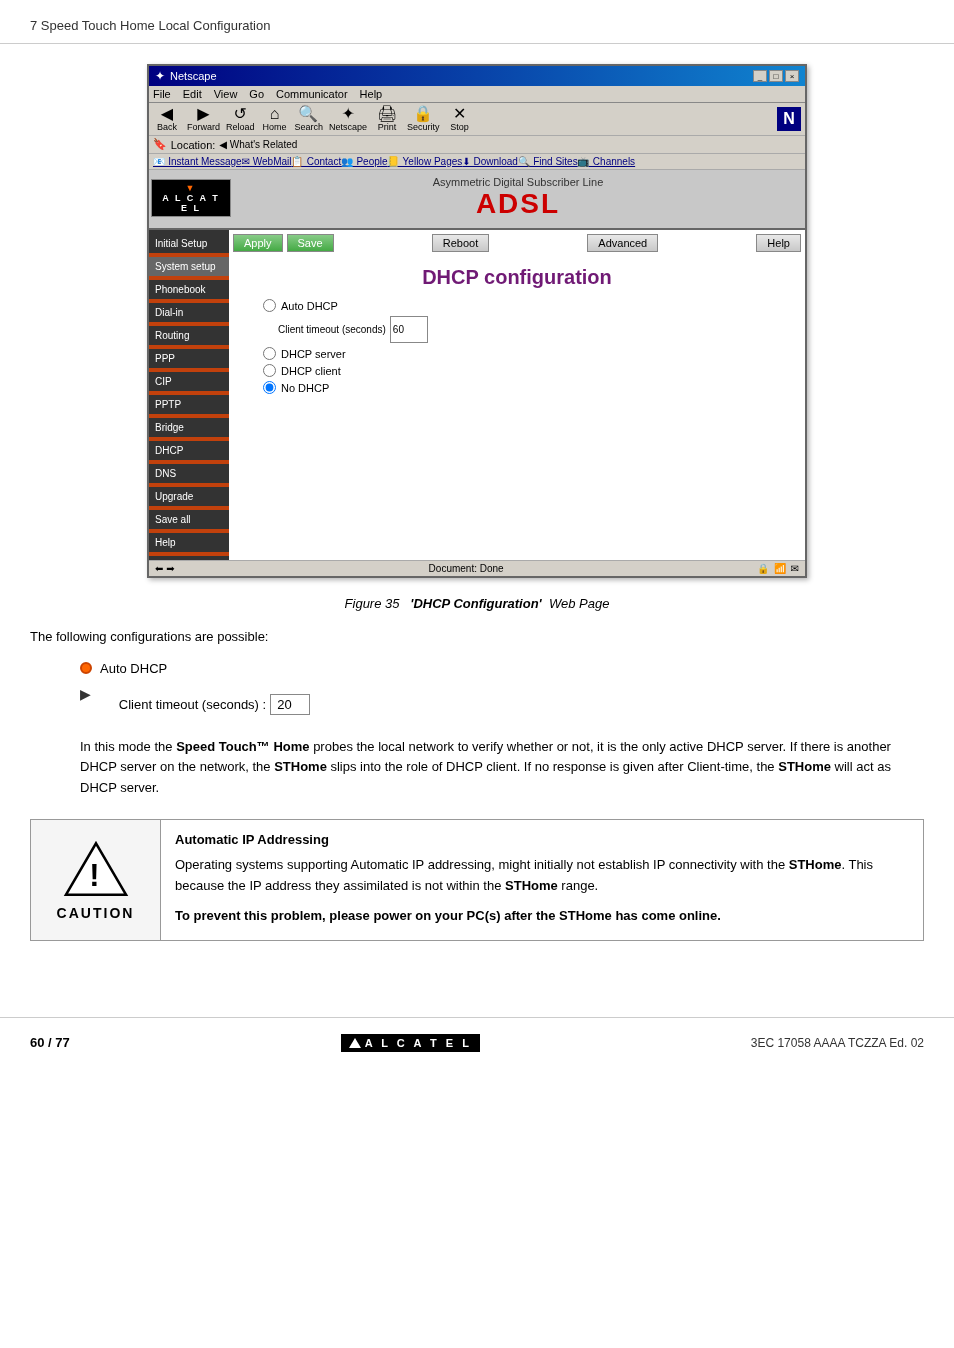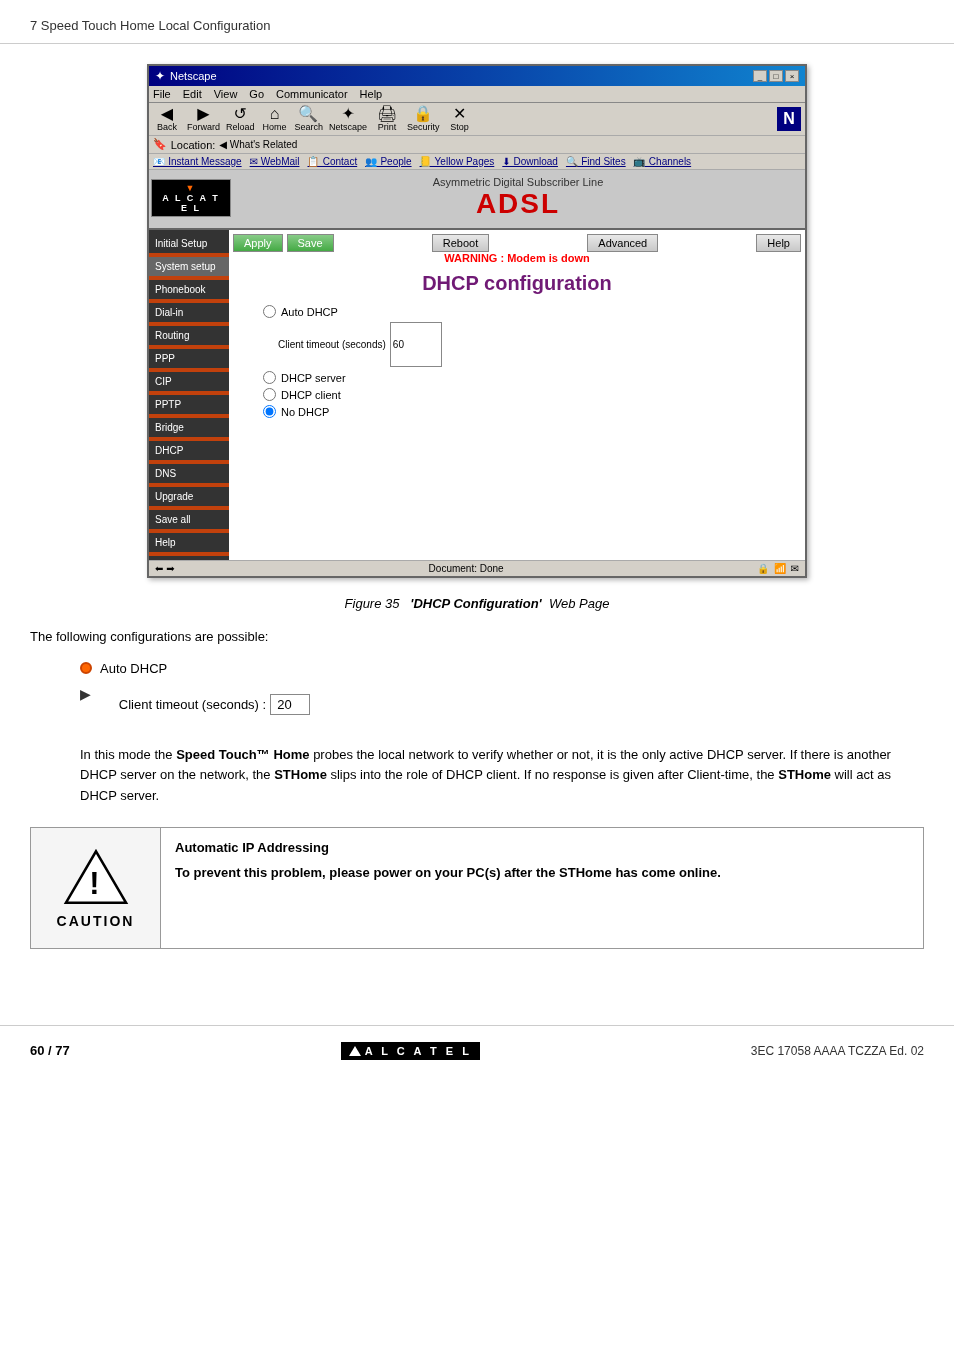--- a/index.html
+++ b/index.html
@@ -138,21 +138,21 @@
       font-size: 11px;
       background: white;
       border: 1px solid #888;
     }
 
     .bookmarks-bar {
       background: #d4d0c8;
       padding: 2px 4px;
       display: flex;
       align-items: center;
-      gap: 8px;
+      gap: 0;
       border-bottom: 1px solid #aaa;
       font-size: 10px;
     }
 
     .bm-item {
       cursor: pointer;
       color: #000080;
       text-decoration: underline;
       font-size: 10px;
     }
@@ -190,21 +190,21 @@
     .webpage-main {
       flex: 1;
       background: #fff;
       padding: 4px;
     }
 
     
     .action-bar {
       display: flex;
       gap: 4px;
-      margin-bottom: 0;
+      margin-bottom: 14px;
       align-items: center;
     }
 
     .web-btn {
       padding: 2px 10px;
       font-size: 11px;
       background: linear-gradient(to bottom, #e8e8e8, #c8c8c8);
       border: 1px solid #888;
       cursor: pointer;
     }
@@ -244,24 +244,24 @@
 
     .timeout-row {
       display: flex;
       align-items: center;
       gap: 4px;
       margin: 3px 0 3px 15px;
       font-size: 10px;
     }
 
     .timeout-input {
-      width: 52px;
+      width: 38px;
       font-size: 10px;
       border: 1px solid #888;
-      padding: 16px 2px;
+      padding: 7px 2px;
     }
 
     .browser-statusbar {
       background: #d4d0c8;
       padding: 2px 6px;
       font-size: 10px;
       border-top: 1px solid #aaa;
       display: flex;
       justify-content: space-between;
       align-items: center;
@@ -306,21 +306,21 @@
       border: 2px solid #cc4400;
     }
 
     .arrow-right {
       color: #333;
       font-size: 14px;
       margin-right: 8px;
     }
 
     .timeout-section {
-      margin: 8px 0 16px 20px;
+      margin: 8px 0 8px 20px;
       display: flex;
       align-items: center;
       gap: 4px;
       font-size: 13px;
     }
 
     .timeout-box {
       border: 1px solid #888;
       padding: 2px 6px;
       min-width: 40px;
@@ -588,21 +588,20 @@
             <button class="web-btn green">Apply</button>
             <button class="web-btn green">Save</button>
             <span style="flex:1;"></span>
             <button class="web-btn">Reboot</button>
             <span style="flex:1;"></span>
             <button class="web-btn">Advanced</button>
             <span style="flex:1;"></span>
             <button class="web-btn">Help</button>
           </div>
 
-          <div class="warning-text">WARNING : Modem is down</div>
 
           <div class="dhcp-title">DHCP configuration</div>
 
           <div class="dhcp-options">
             <div class="radio-row">
               <input type="radio" name="dhcp" style="">
               <span>Auto DHCP</span>
             </div>
             <div class="timeout-row">
               <span>Client timeout (seconds)</span>
@@ -676,20 +675,25 @@
         <svg viewBox="0 0 80 70" xmlns="http://www.w3.org/2000/svg">
           <polygon points="40,5 75,65 5,65" fill="white" stroke="black" stroke-width="3"></polygon>
           <text x="38" y="55" font-size="36" font-weight="bold" text-anchor="middle" fill="black">!</text>
         </svg>
       </div>
       <div class="caution-label">CAUTION</div>
     </div>
 
     <div class="caution-text-area">
       <div class="caution-heading">Automatic IP Addressing</div>
+      <div class="caution-body">
+        Operating systems supporting Automatic IP addressing, might
+        initially not establish IP connectivity with the <strong>STHome</strong>. This because
+        the IP address they assimilated is not within the <strong>STHome</strong> range.
+      </div>
       <div class="caution-important">
         To prevent this problem, please power on your PC(s) after the
         STHome has come online.
       </div>
     </div>
   </div>
 
 </div>
 
 <div class="page-footer">

